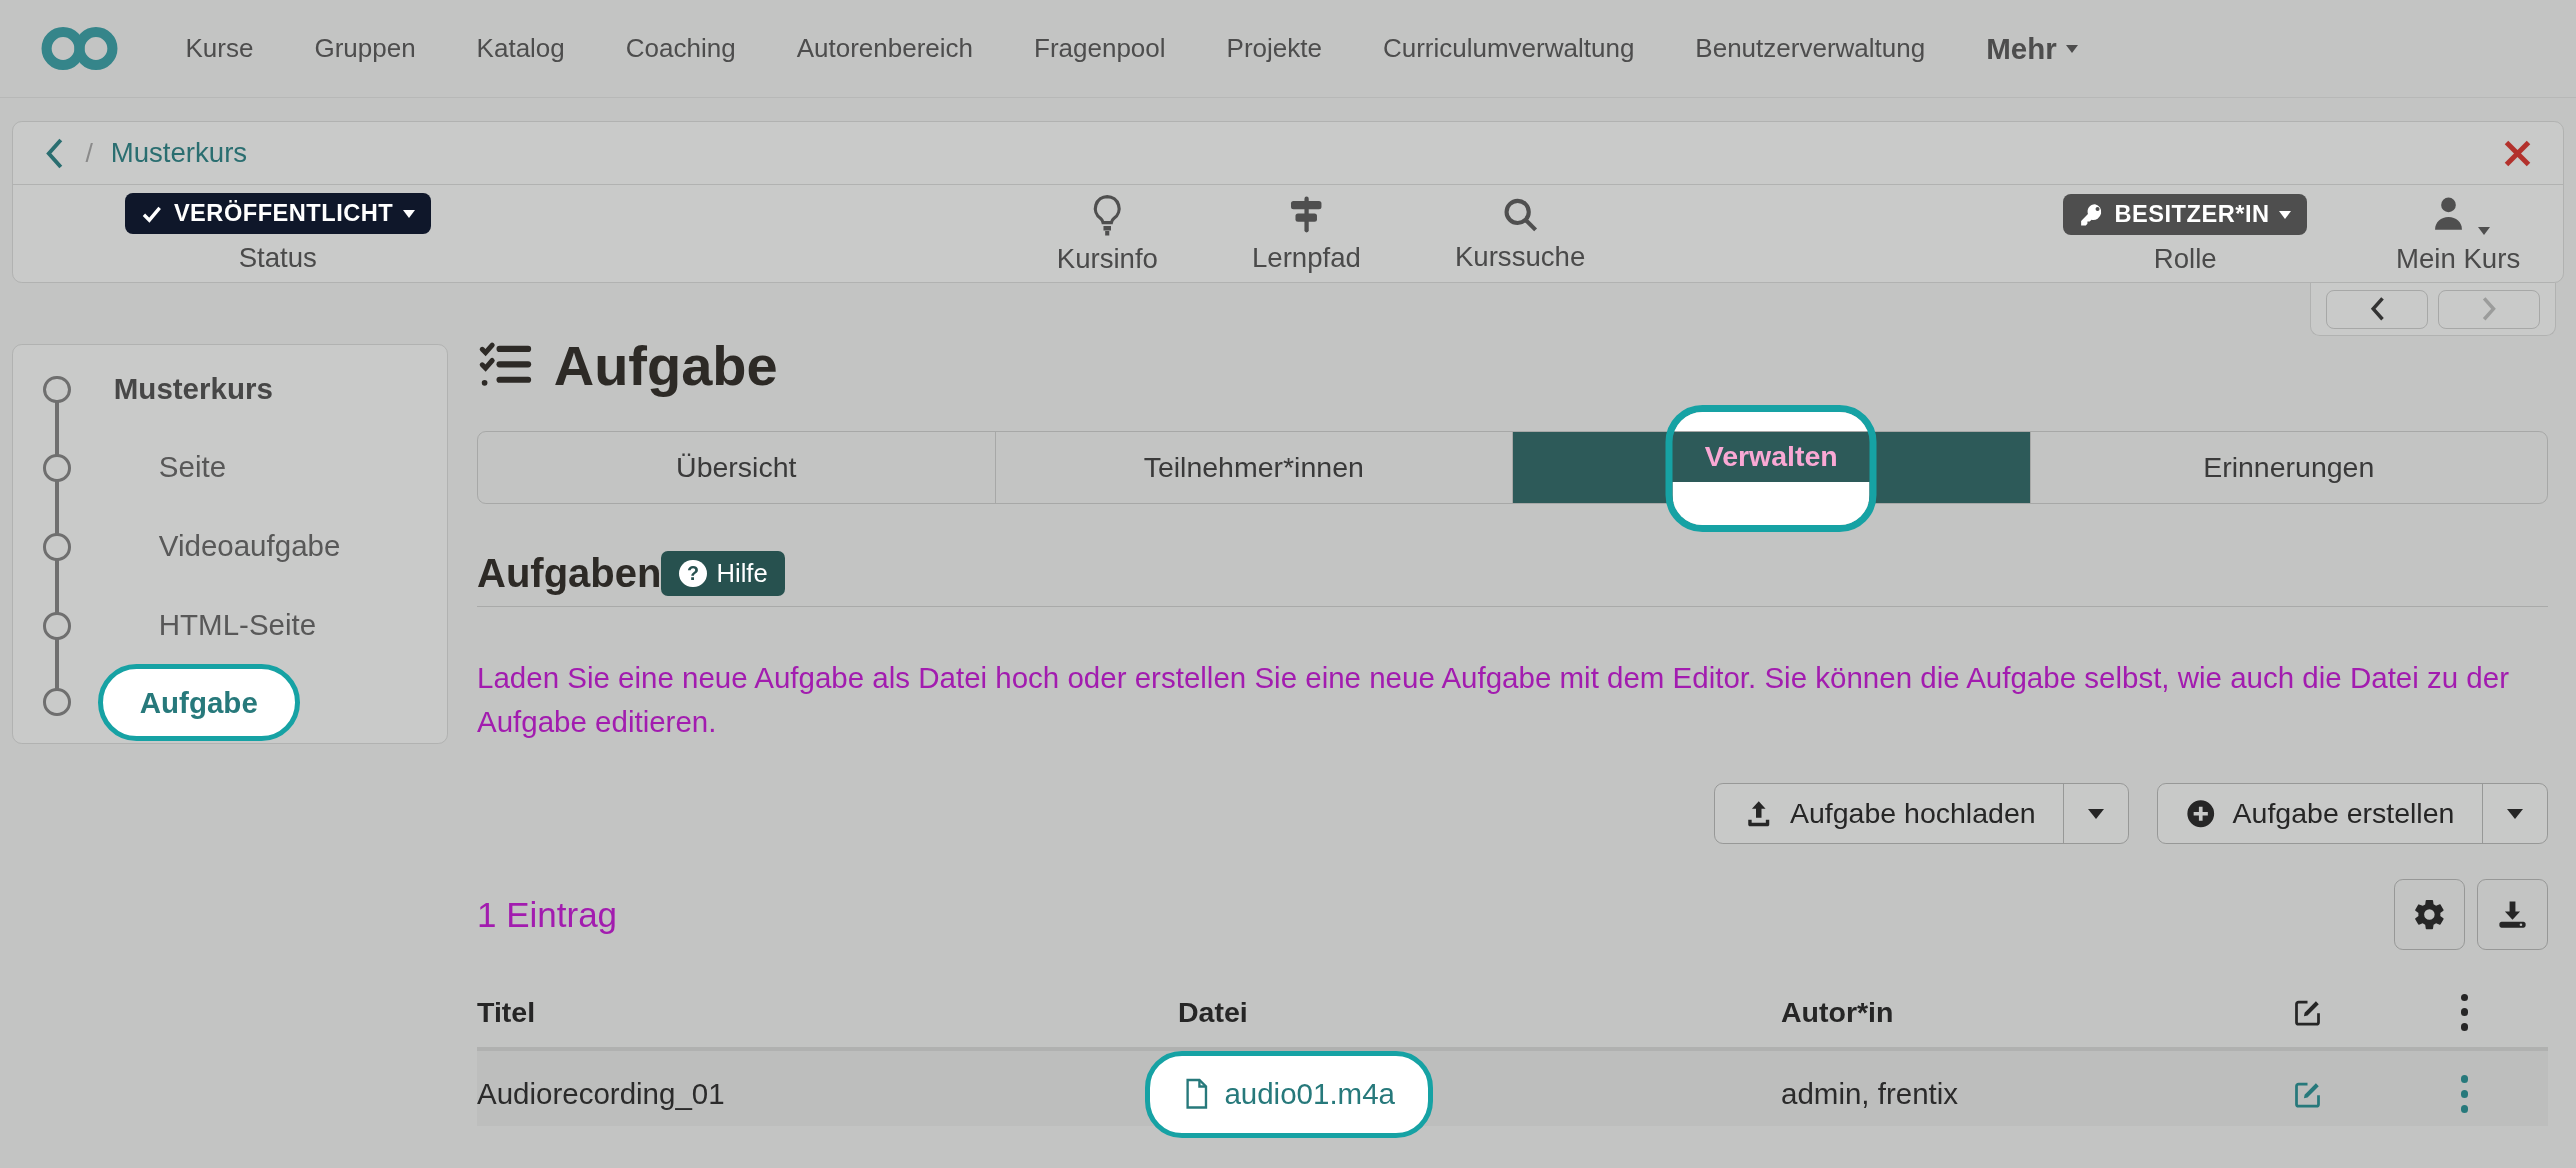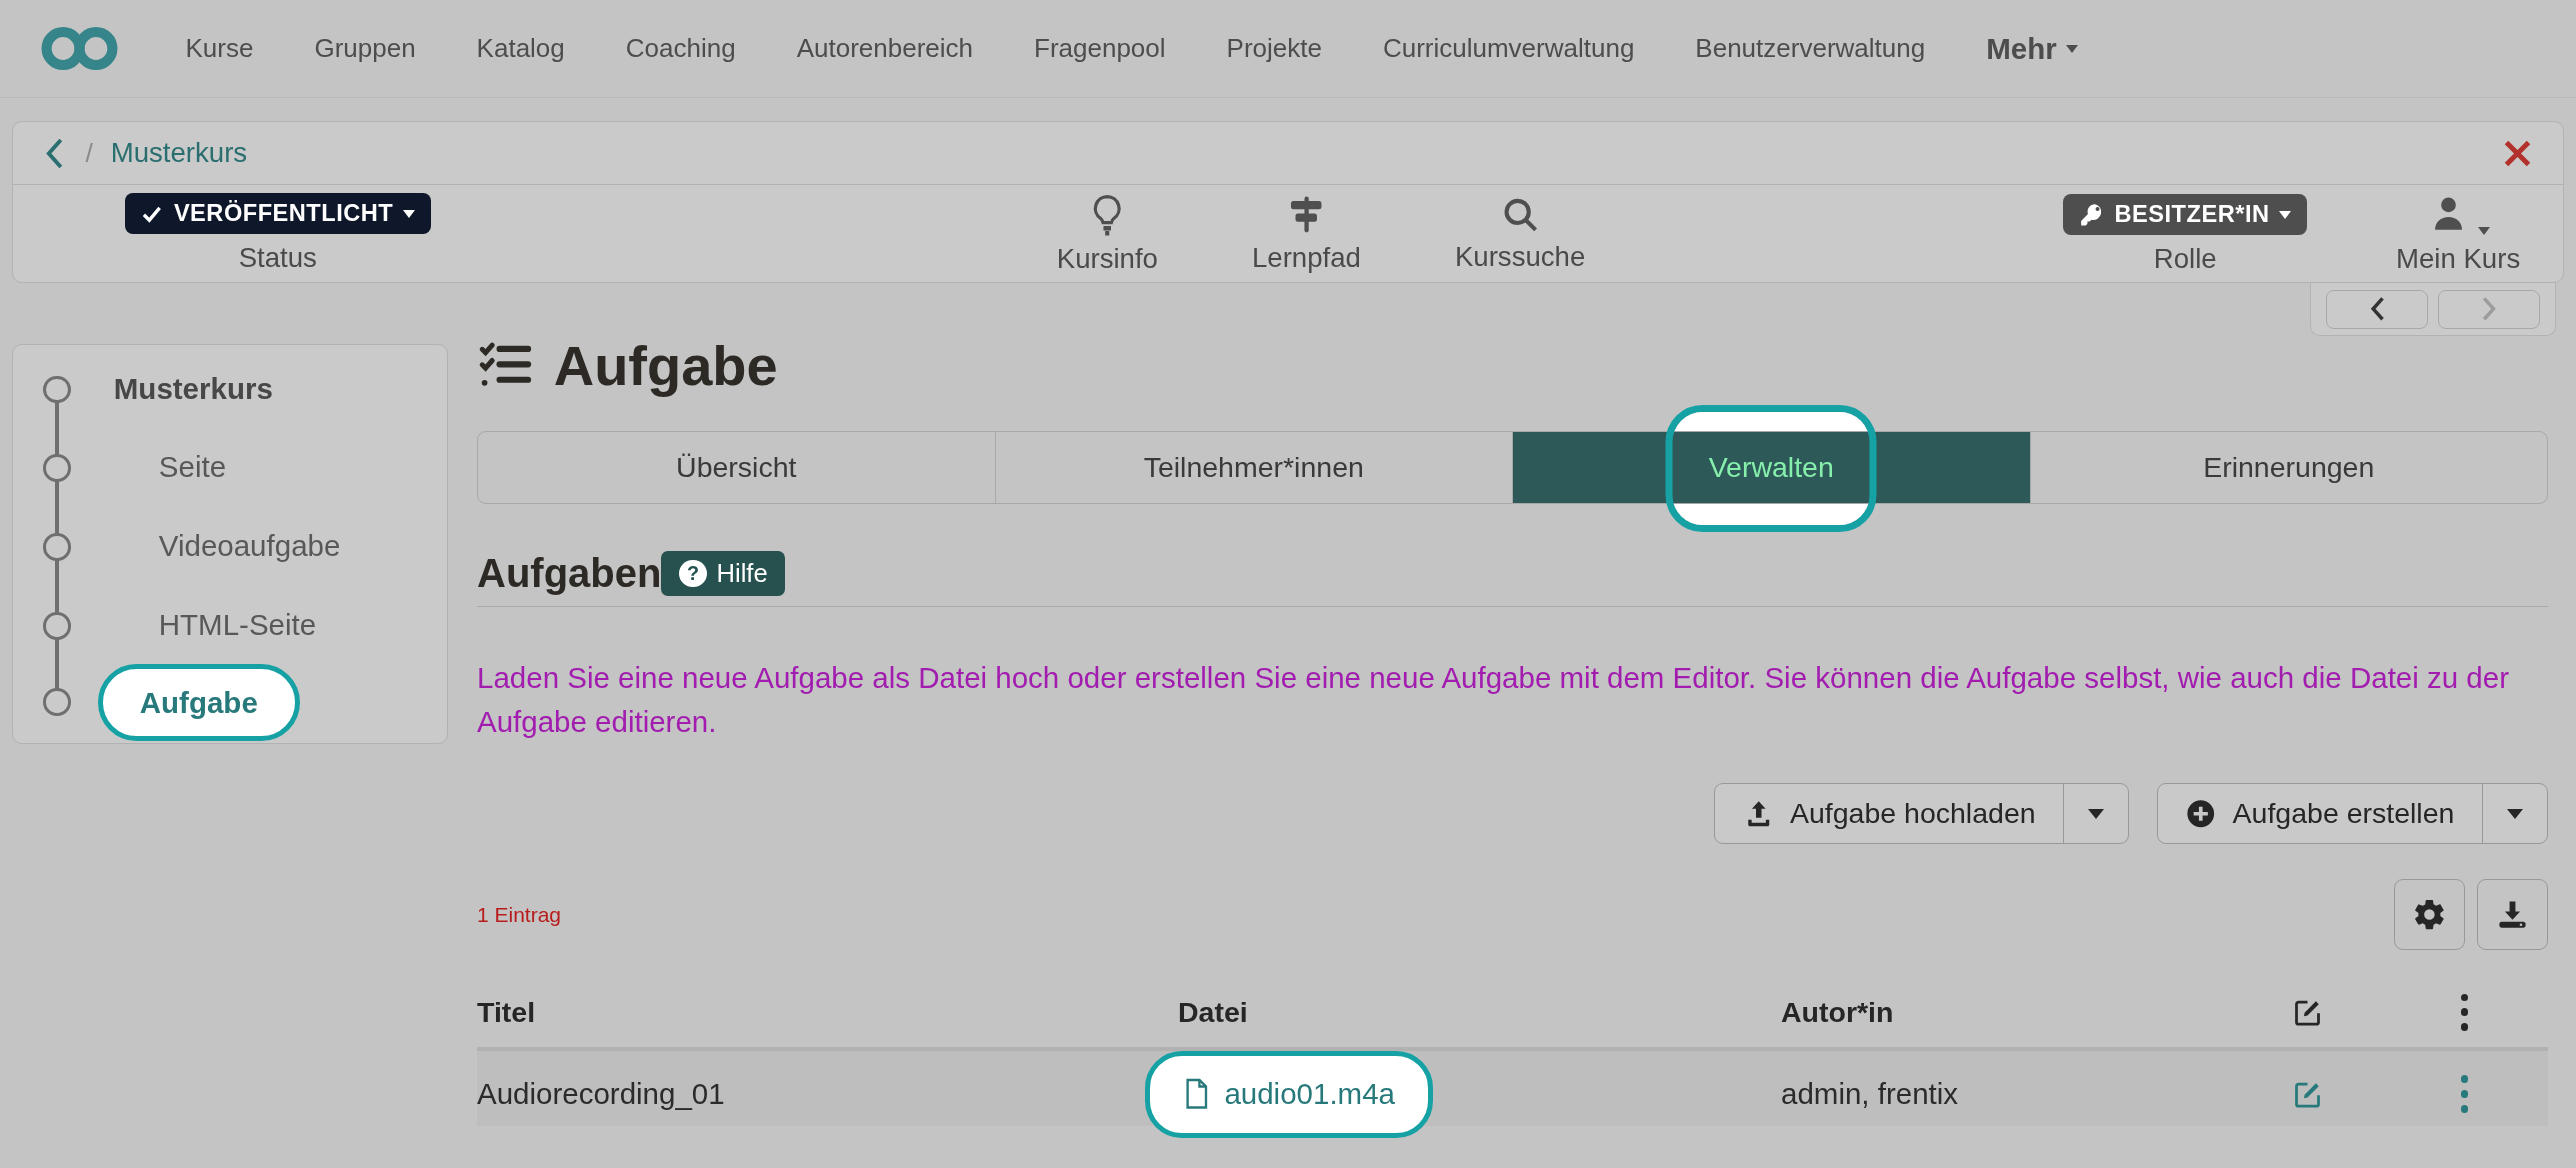--- a/index.html
+++ b/index.html
@@ -110,42 +110,42 @@
   .tab:first-child { border-radius:7.9px 0 0 7.9px; }
   .tab:last-child { border-right:none; border-radius:0 7.9px 7.9px 0; }
   .tab.selected { background:#2d5a59; }
   .tab-ring {
     position:absolute; left:50%; transform:translateX(-50%);
     top:-26.6px; bottom:-28.5px; width:211px;
     border:7.9px solid #16a2a4; border-radius:37px;
     display:flex; flex-direction:column; overflow:hidden; z-index:5; pointer-events:none;
   }
   .tab-ring .patch-top { height:18.7px; background:#fff; }
-  .tab-ring .ring-mid { height:73px; display:flex; align-items:center; justify-content:center; color:#86efac; font-size:28.5px; }
+  .tab-ring .ring-mid { height:51px; display:flex; align-items:center; justify-content:center; color:#f9a8d4; font-size:28.5px;font-weight:bold; }
   .tab-ring .patch-bottom { flex:1; background:#fff; }
 
   .section-head { margin-top:47px; display:flex; align-items:center; }
   .section-title { font-size:40px; font-weight:bold; color:#2d2a26; }
   .help-badge {
     display:flex; align-items:center; gap:9.8px; background:#27514f; color:#fff;
     font-size:25.6px; padding:7.9px 17.7px; border-radius:6.9px;
   }
   .help-q { width:27.6px; height:27.6px; border-radius:50%; background:#fff; color:#27514f;
     display:flex; align-items:center; justify-content:center; font-size:19.7px; font-weight:bold; }
   .section-divider { border-bottom:1px solid #a9aaa9; margin-top:9.8px; }
 
   .description { margin-top:49px; font-size:29.5px; line-height:1.5; color:#a21caf; max-width:2071px; }
 
   .actions-row { margin-top:39px; display:flex; justify-content:flex-end; gap:27.6px; }
   .split-btn { display:flex; height:61px; border:1px solid #979897; border-radius:8.9px; background:#c8c9c8; overflow:hidden; }
   .split-main { display:flex; align-items:center; gap:15.7px; padding:0 27.6px; font-size:28.5px; color:#262626; }
   .split-caret { width:65px; display:flex; align-items:center; justify-content:center; border-left:1px solid #979897; color:#262626; }
 
   .count-row { margin-top:35px; display:flex; align-items:center; justify-content:space-between; }
-  .count-label { font-size:21px; color:#b91c1c; }
+  .count-label { font-size:35px; color:#a21caf; }
   .table-tools { display:flex; gap:11.8px; }
   .icon-btn {
     width:71px; height:71px; border:1px solid #979897; border-radius:8.9px; background:transparent;
     display:flex; align-items:center; justify-content:center; color:#262626;
   }
 
   .table { margin-top:27.6px; }
   .t-row { display:grid; grid-template-columns:701px 603px 452px 148px 1fr; align-items:center; }
   .t-head { padding:15.7px 0; font-weight:bold; font-size:28.5px; color:#262626; }
   .t-body { border-top:4.9px solid #b0b1b0; background:#bdbebd; height:79px; font-size:29.5px; color:#2b2b2b; }

